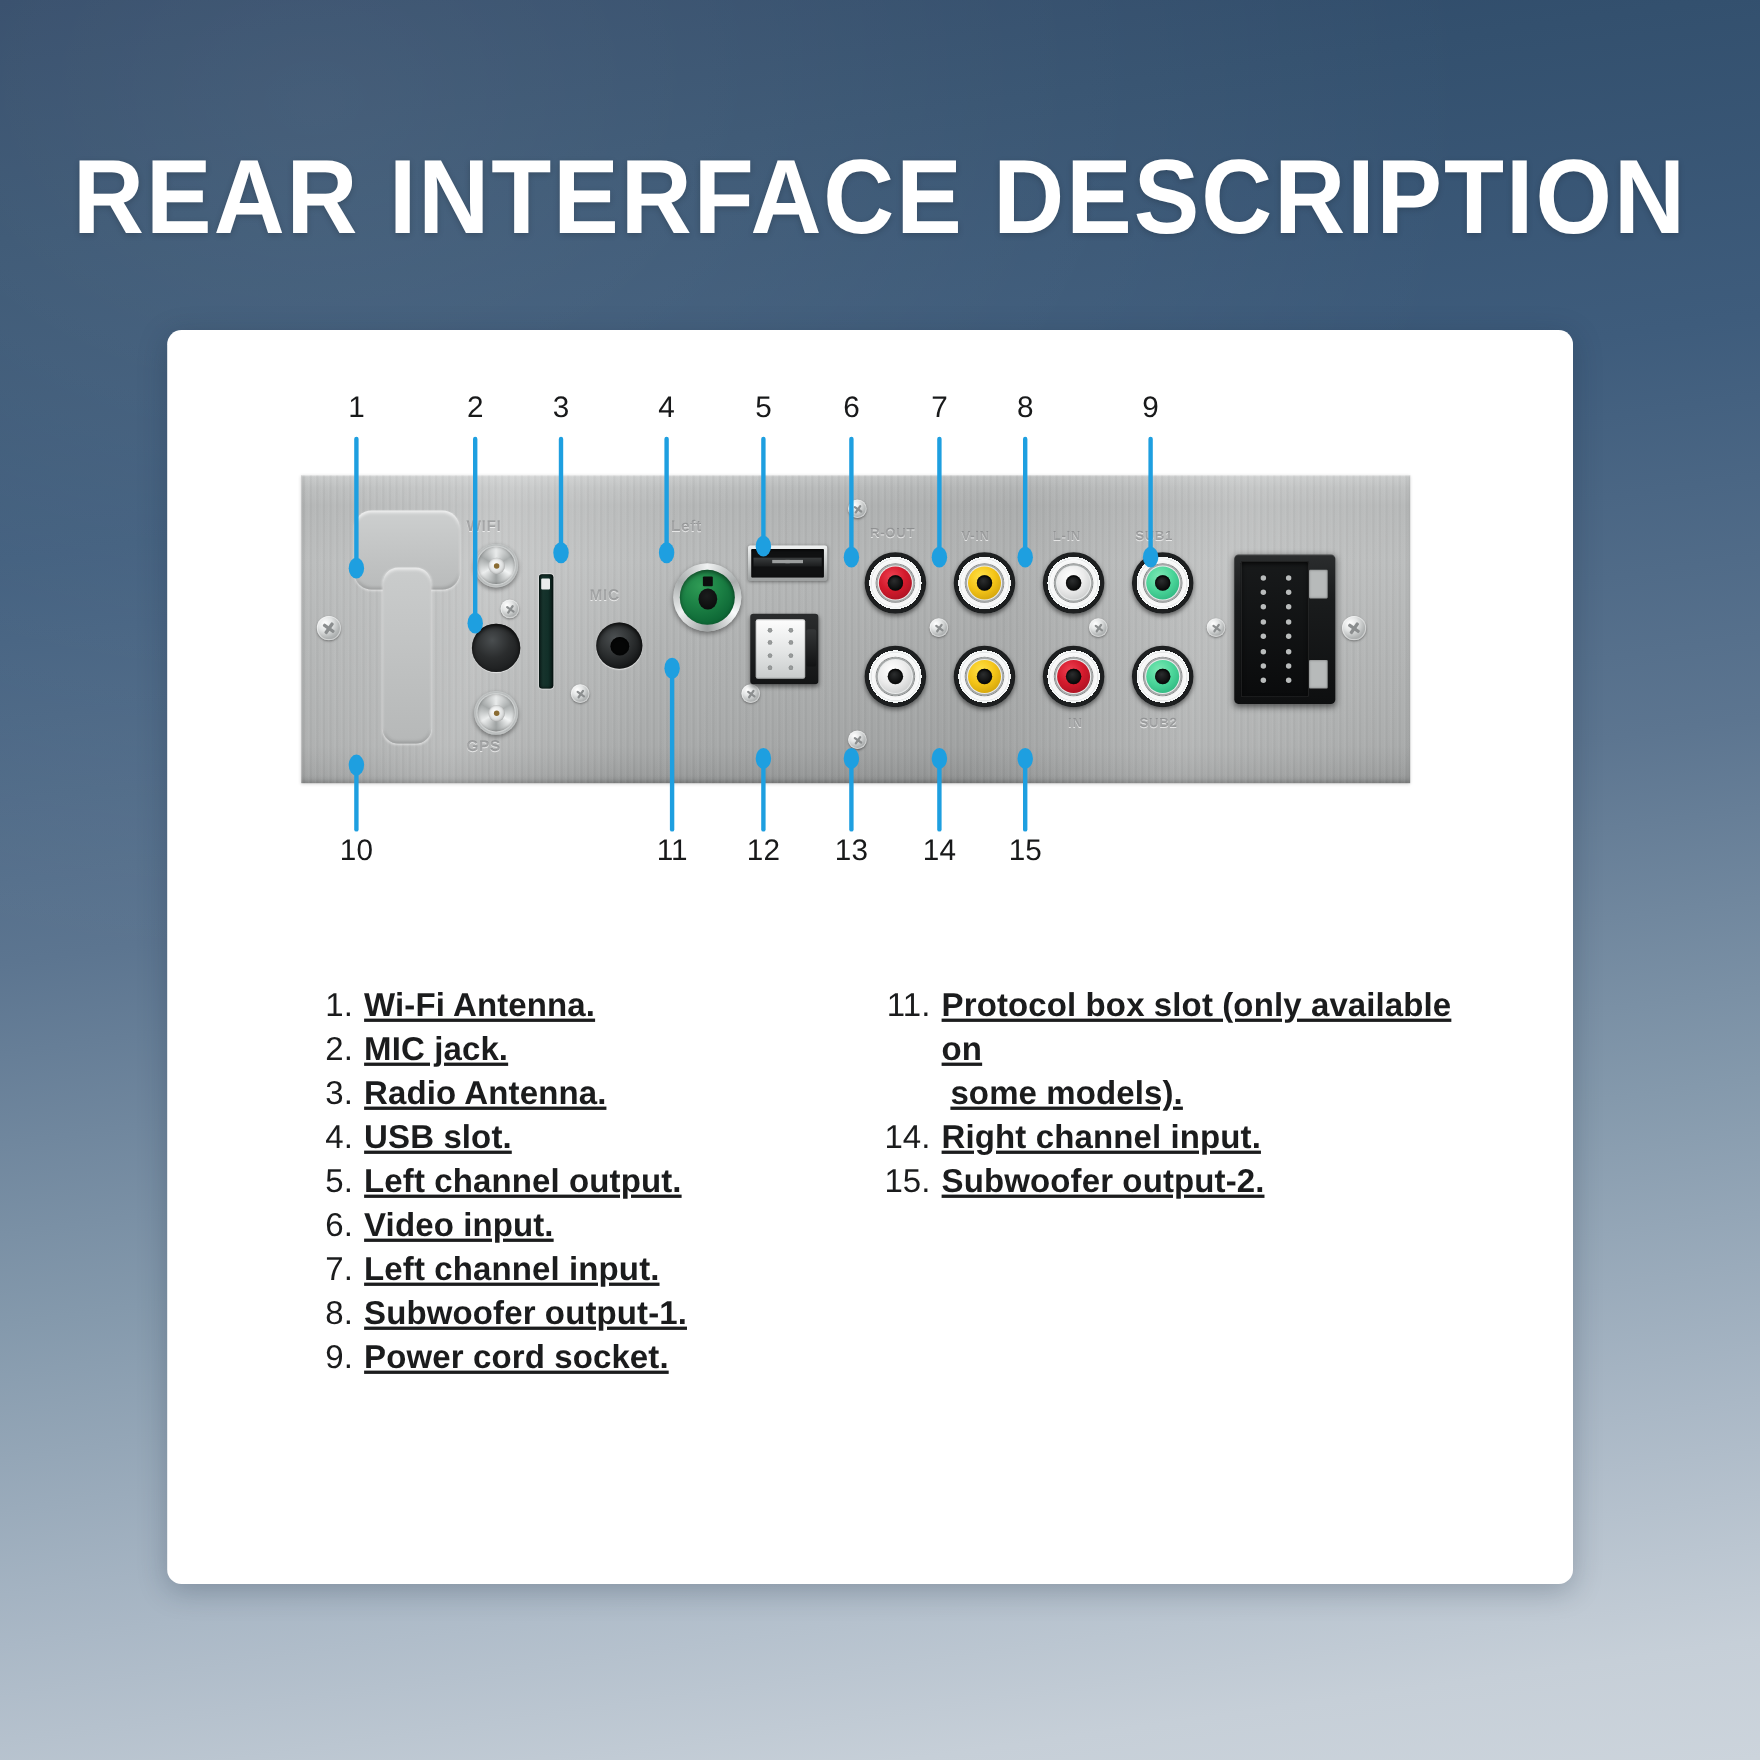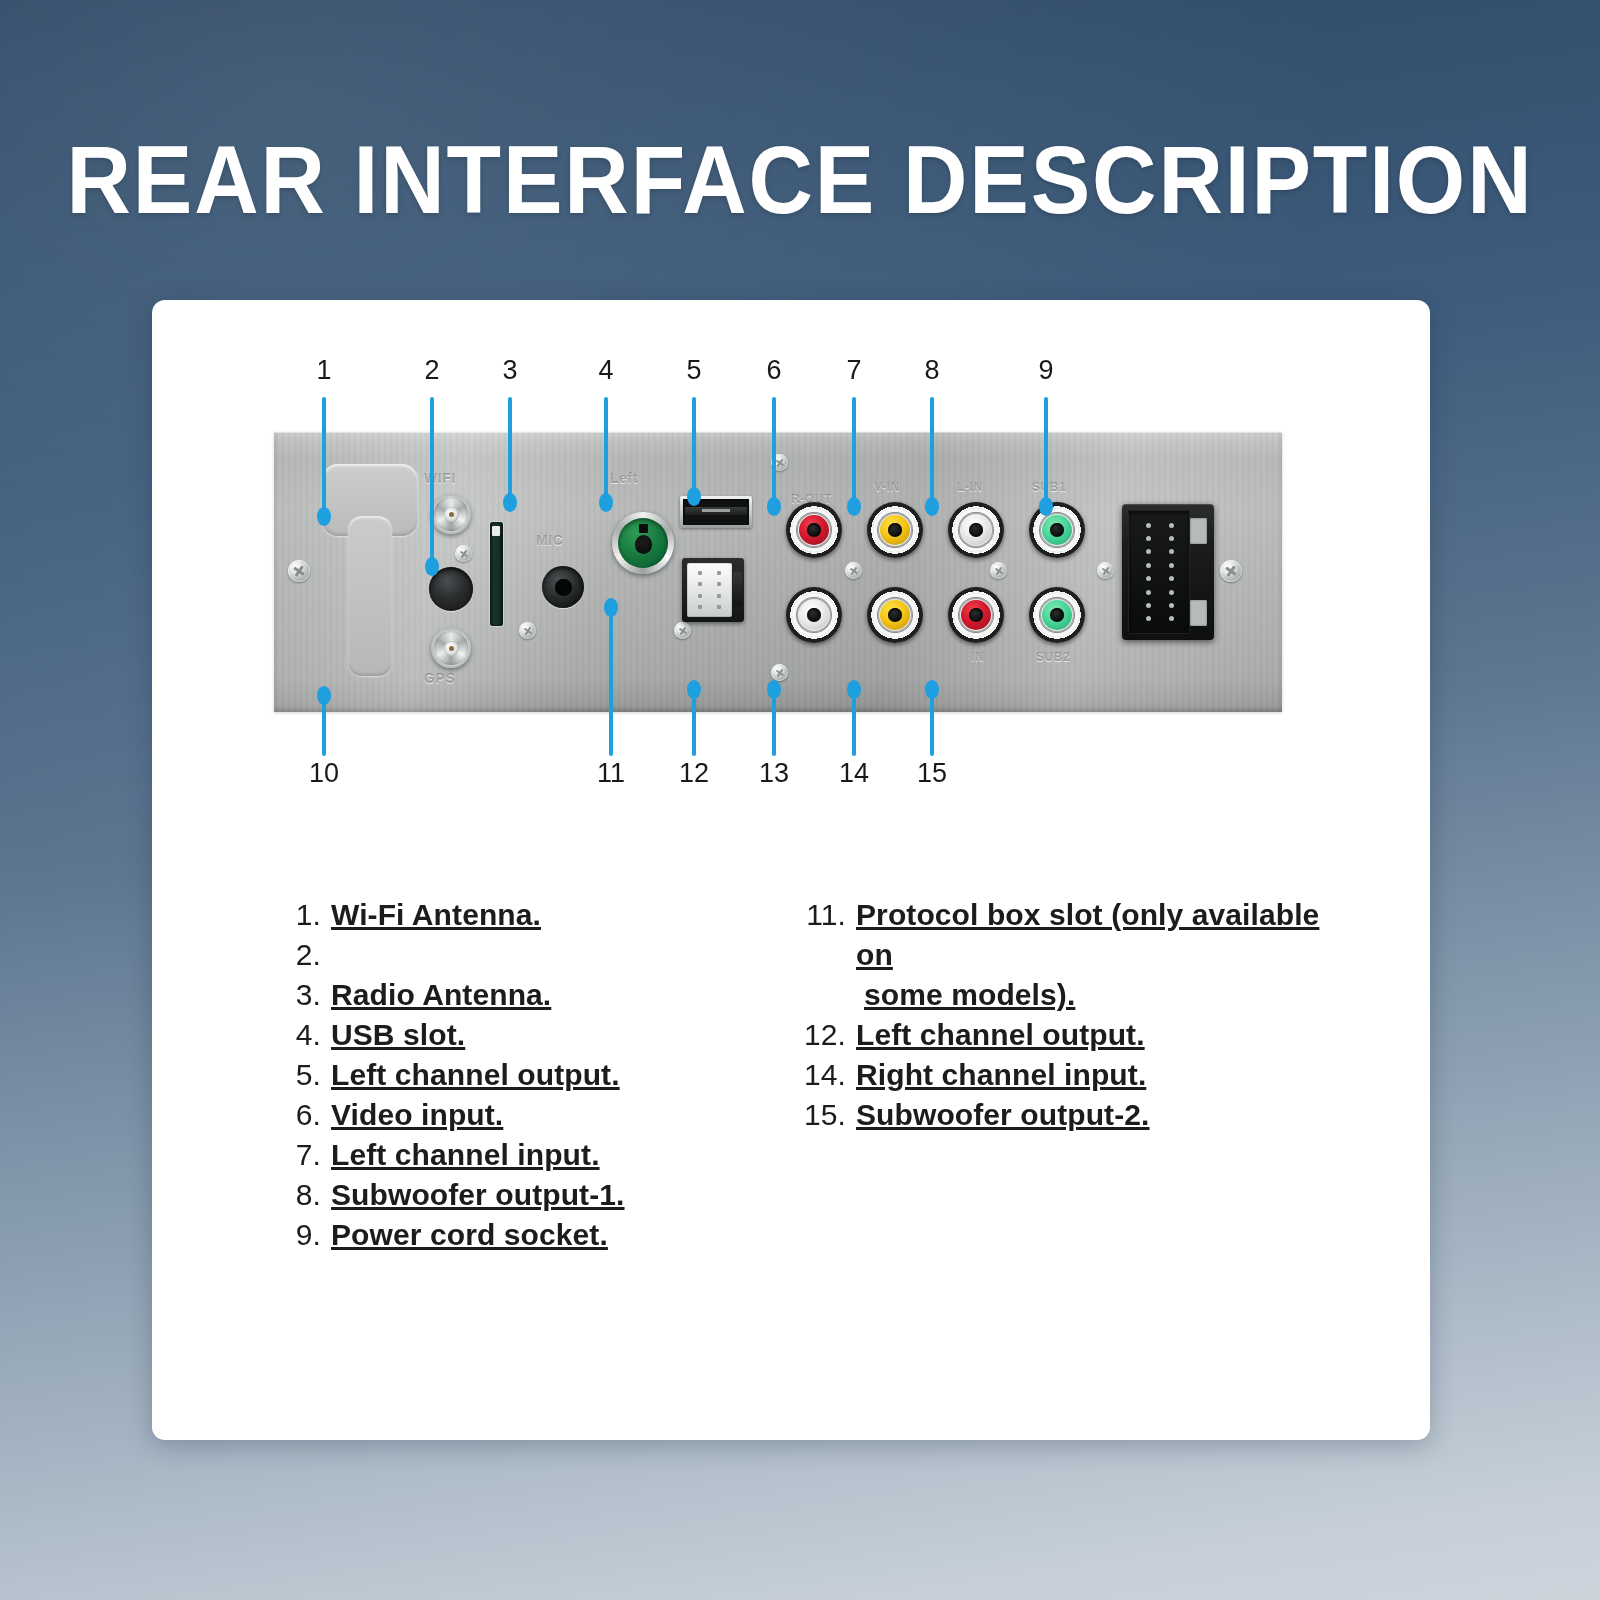--- a/index.html
+++ b/index.html
@@ -353,21 +353,21 @@
     <div class="screw sm" style="left:400px; top:190px;"></div>
     <div class="screw sm" style="left:571px; top:130px;"></div>
     <div class="screw sm" style="left:716px; top:130px;"></div>
     <div class="screw sm" style="left:823px; top:130px;"></div>
     <div class="screw sm" style="left:181px; top:113px;"></div>
 
     <span class="emb" style="left:150px; top:38px;">WIFI</span>
     <span class="emb" style="left:262px; top:100px;">MIC</span>
     <span class="emb" style="left:336px; top:38px;">Left</span>
     <span class="emb" style="left:150px; top:238px;">GPS</span>
-    <span class="emb sml" style="left:517px; top:60px;text-align:center;">R-OUT</span>
+    <span class="emb sml" style="left:517px; top:45px;text-align:center;">R-OUT</span>
     <span class="emb sml" style="left:600px; top:48px;">V-IN</span>
     <span class="emb sml" style="left:683px; top:48px;">L-IN</span>
     <span class="emb sml" style="left:758px; top:48px;">SUB1</span>
     <span class="emb sml" style="left:697px; top:218px;">IN</span>
     <span class="emb sml" style="left:762px; top:218px;">SUB2</span>
 
     <div class="sma" style="left:157px; top:62px;">
       <div class="nut"></div>
       <div class="core"></div>
       <div class="pin"></div>
@@ -550,20 +550,21 @@
 
   <div id="legend">
 
     <div class="legcol left">
       <div class="legrow">
         <span class="idx">1.</span>
         <span class="txt">Wi-Fi Antenna.</span>
       </div>
       <div class="legrow">
         <span class="idx">2.</span>
+        <span class="txt">MIC jack.</span>
       </div>
       <div class="legrow">
         <span class="idx">3.</span>
         <span class="txt">Radio Antenna.</span>
       </div>
       <div class="legrow">
         <span class="idx">4.</span>
         <span class="txt">USB slot.</span>
       </div>
       <div class="legrow">
@@ -590,24 +591,20 @@
 
     <div class="legcol right">
       <div class="legrow">
         <span class="idx">11.</span>
         <span class="txt">
           <span>Protocol box slot (only available on</span>
           <span class="cont">some models).</span>
         </span>
       </div>
       <div class="legrow">
-        <span class="idx">12.</span>
-        <span class="txt">Left channel output.</span>
-      </div>
-      <div class="legrow">
         <span class="idx">14.</span>
         <span class="txt">Right channel input.</span>
       </div>
       <div class="legrow">
         <span class="idx">15.</span>
         <span class="txt">Subwoofer output-2.</span>
       </div>
     </div>
 
   </div>

